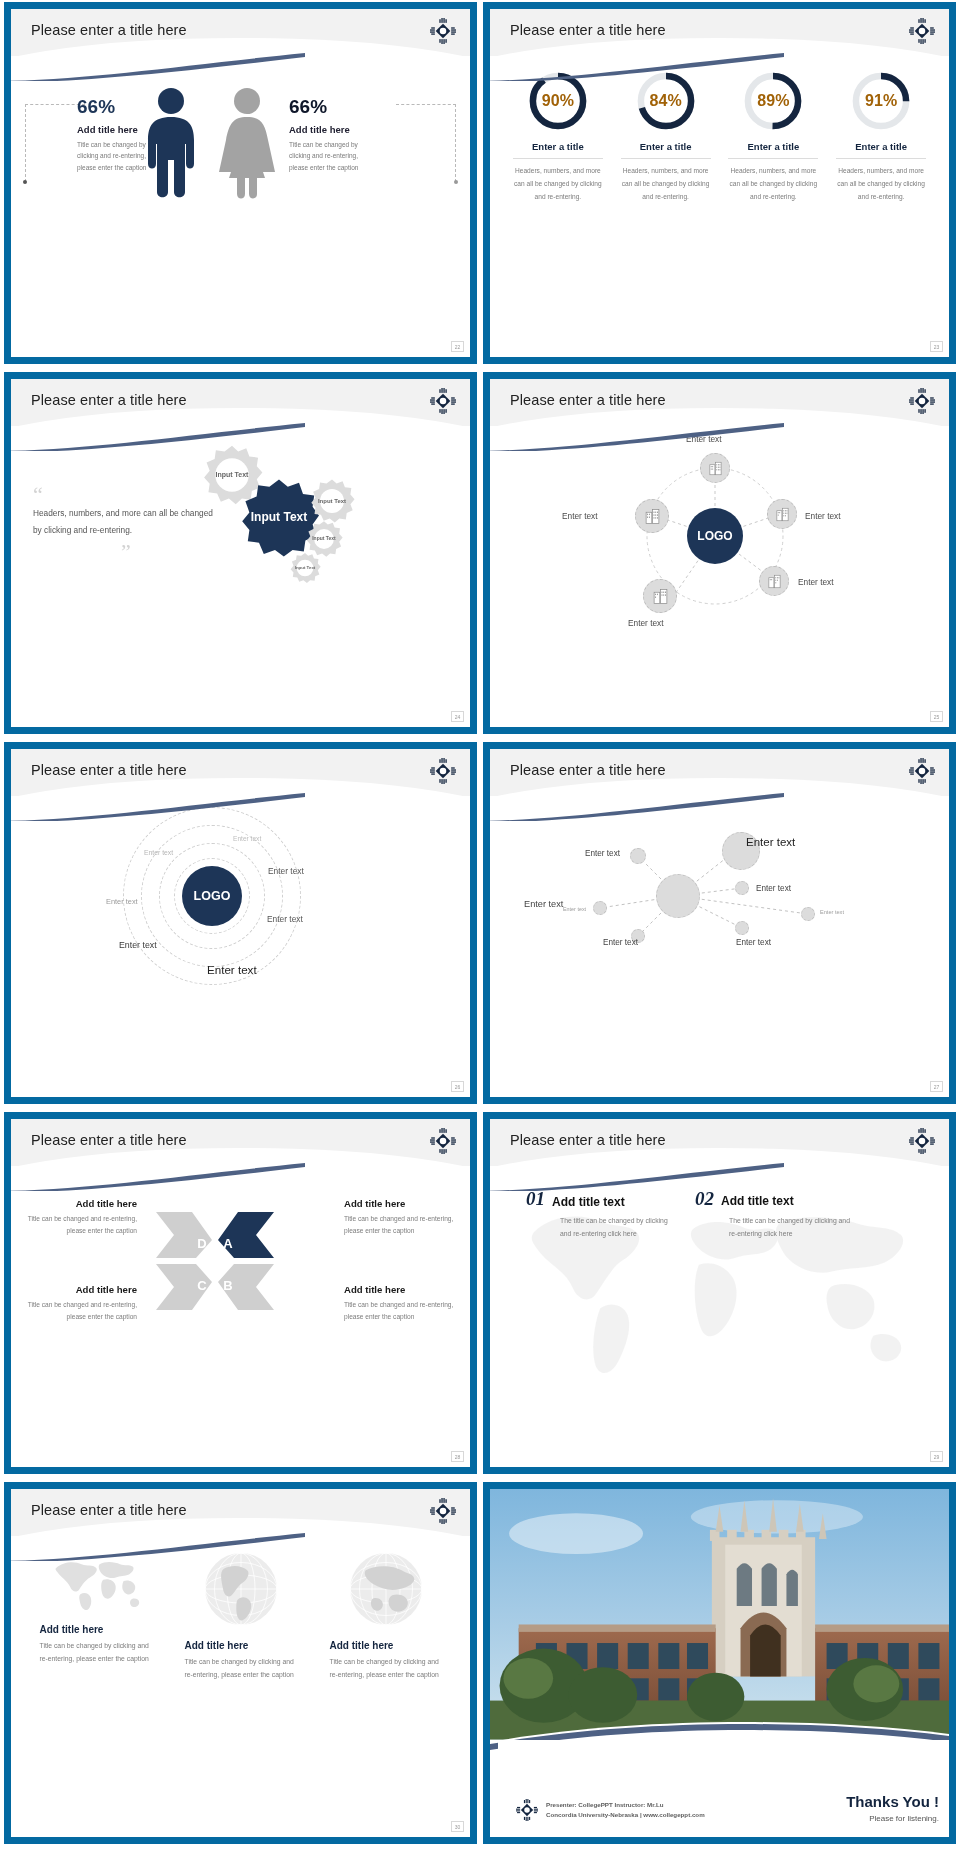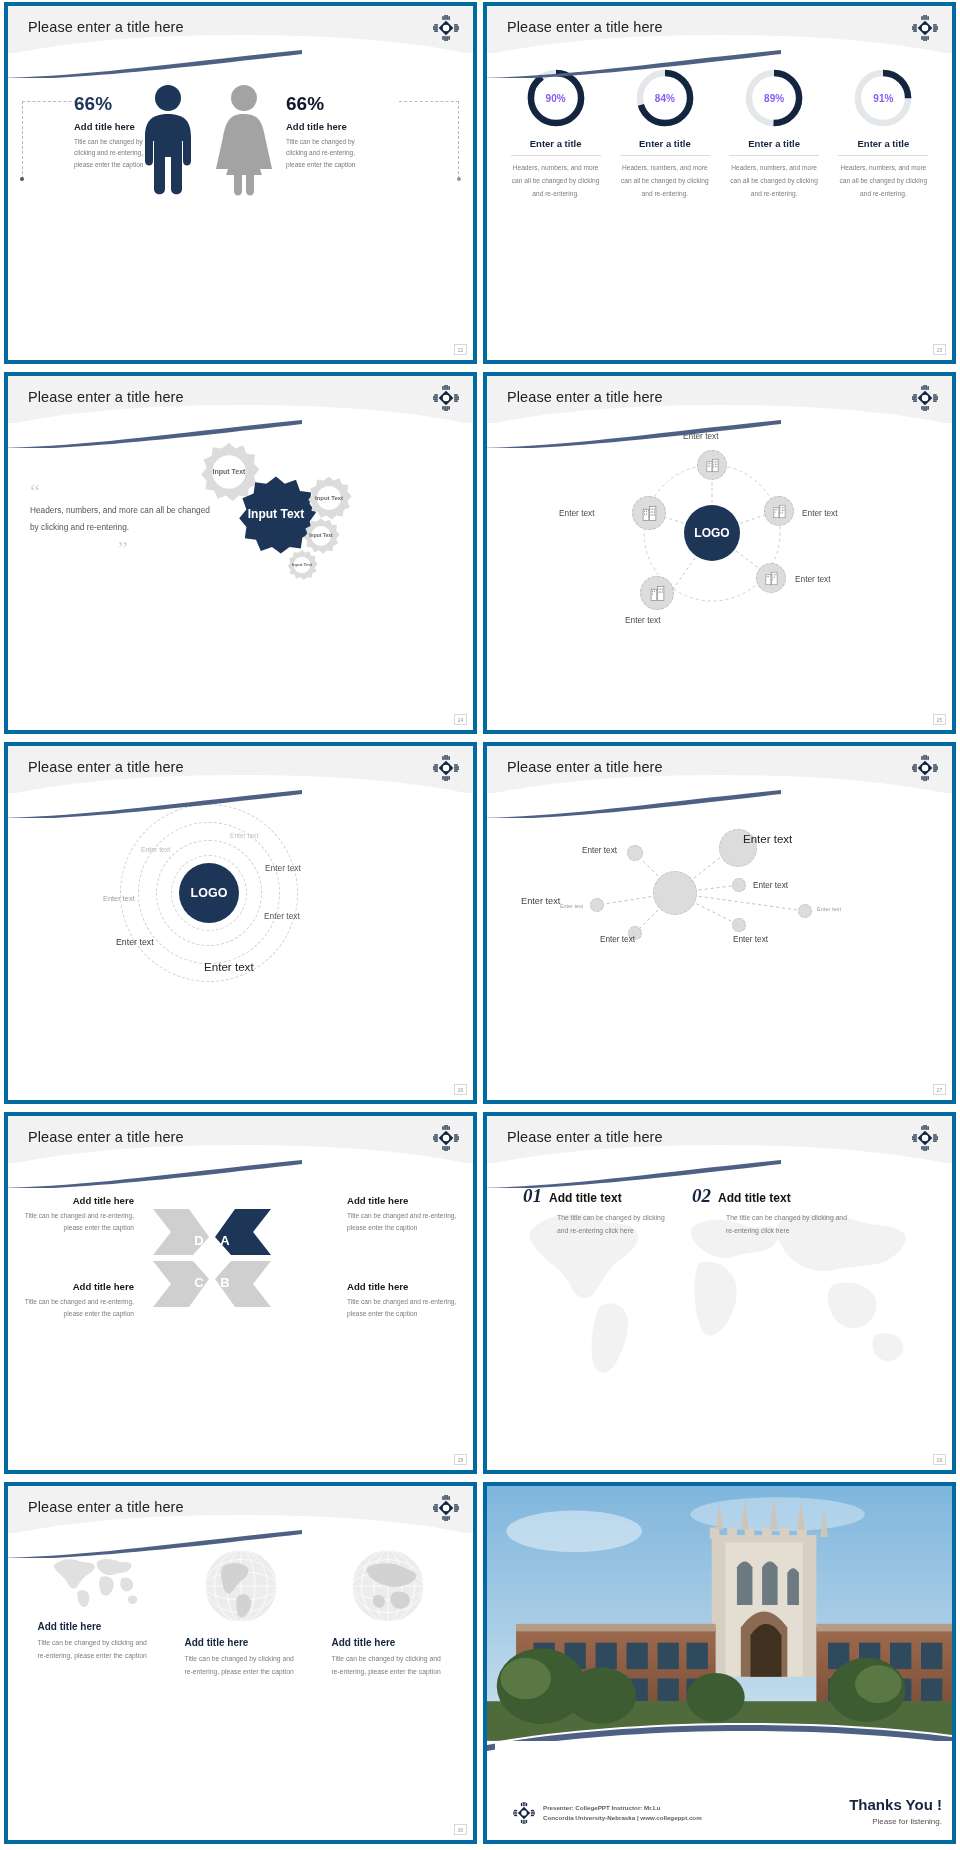--- a/index.html
+++ b/index.html
@@ -16,21 +16,21 @@
     grid-template-rows: repeat(5, 1fr);
     background:#ffffff;
     column-gap:6px;
     row-gap:8px;
     padding:2px 4px 6px 4px;
   }
   .slide{
     position:relative;
     background:#ffffff;
     overflow:hidden;
-    border:4px solid #0369a1;
+    border:7px solid #0369a1;
   }
   
   .hdr{
     position:absolute; left:0; top:0; width:100%; height:47px;
     background:#f2f2f2;
     overflow:hidden;
   }
   .hdr:after{
     content:""; position:absolute; left:-10%; bottom:-26px; width:120%; height:44px;
     background:#ffffff; border-radius:50% 50% 0 0 / 100% 100% 0 0;
@@ -63,21 +63,21 @@
   .addt{ font-size:9.5px; font-weight:bold; color:#223; margin-top:6px;}
   .cap{ font-size:6.5px; color:#7a7a7a; line-height:1.75; margin-top:4px;}
   .dashbox{ position:absolute; border:1px dashed #b9b9b9;}
 
   
   .donuts{ display:flex; justify-content:space-around; padding:14px 14px 0 14px;}
   .donut-col{ width:90px; text-align:center;}
   .donut{ position:relative; width:62px;height:62px;margin:0 auto; }
   .donut .val{
     position:absolute; inset:0; display:flex;align-items:center;justify-content:center;
-    font-size:10px; font-weight:bold; color:#8b5cf6;
+    font-size:16px; font-weight:bold; color:#a16207;
   }
   .dtitle{ font-size:9.5px; font-weight:bold;color:#14253f; margin-top:9px;
            padding-bottom:6px; border-bottom:1px solid #dcdcdc;}
   .dtext{ font-size:6.6px;color:#7d7d7d; line-height:1.95; margin-top:6px;}
 
   
   .quote{ position:absolute; left:22px; top:62px; width:180px;}
   .qmark{ font-size:22px;color:#d3d3d3; font-family:"Liberation Serif",serif; line-height:.6;}
   .qtext{ font-size:8.3px;color:#555; line-height:2.05; }
   .gear-lbl{position:absolute;inset:0;display:flex;align-items:center;justify-content:center;
@@ -758,21 +758,21 @@
           <path d="M96 124 C104 118, 116 120, 120 130 C124 142, 118 158, 112 170 C106 182, 96 184, 92 174 C88 162, 90 140, 96 124 Z"></path>
           <path d="M178 54 C190 46, 210 48, 222 54 C232 58, 240 52, 248 56 C254 60, 250 70, 242 74 C234 78, 224 76, 214 80 C204 84, 190 80, 182 72 C176 66, 172 58, 178 54 Z"></path>
           <path d="M182 86 C194 82, 206 88, 212 98 C218 110, 214 126, 206 138 C198 150, 188 152, 184 142 C178 128, 176 100, 182 86 Z"></path>
           <path d="M252 50 C272 42, 300 44, 320 50 C336 55, 350 52, 358 60 C364 66, 356 78, 344 84 C330 90, 312 88, 298 92 C282 96, 264 88, 256 76 C250 66, 246 56, 252 50 Z"></path>
           <path d="M300 104 C314 100, 330 106, 334 116 C338 128, 330 140, 318 142 C306 144, 296 134, 294 122 C292 112, 294 106, 300 104 Z"></path>
           <path d="M334 148 C344 144, 356 148, 358 156 C360 164, 352 172, 342 170 C334 168, 328 158, 334 148 Z"></path>
         </g>
       </svg>
 
       <div style="position:absolute;left:36px;top:22px;width:150px;">
-        <div style="display:flex;align-items:flex-start;gap:7px;">
+        <div style="display:flex;align-items:center;gap:7px;">
           <div class="num">01</div>
           <div style="padding-top:6px;">
             <div class="n-h">Add title text</div>
           </div>
         </div>
         <div class="n-p" style="margin-left:34px;">The title can be changed by clicking and re-entering click here</div>
       </div>
 
       <div style="position:absolute;left:205px;top:22px;width:160px;">
         <div style="display:flex;align-items:flex-start;gap:7px;">

